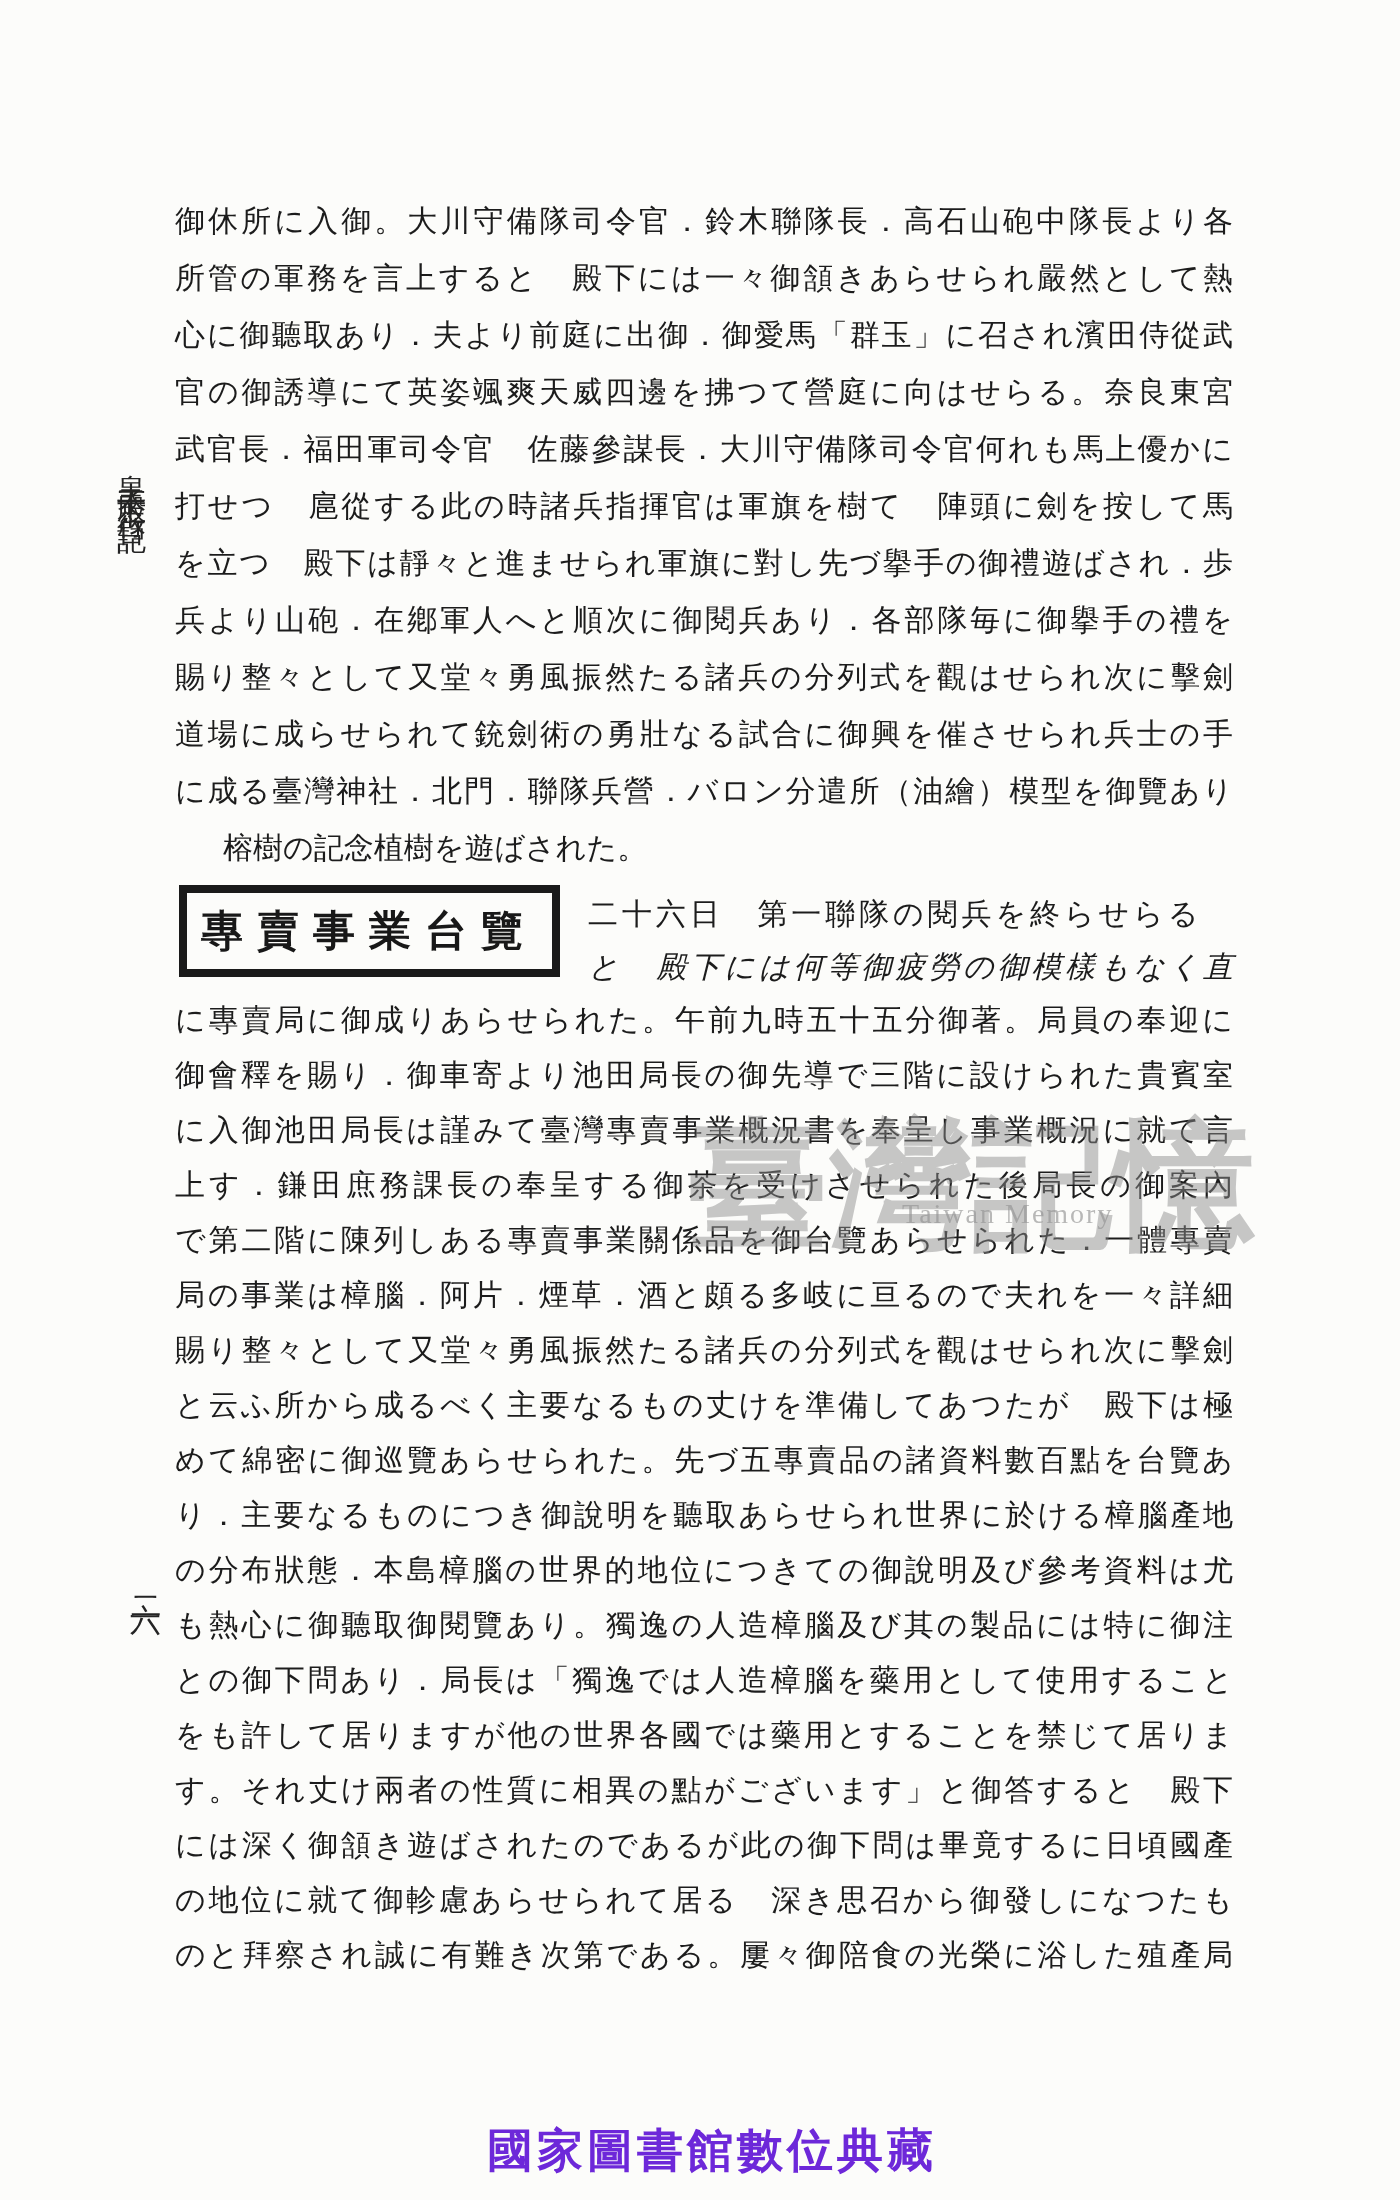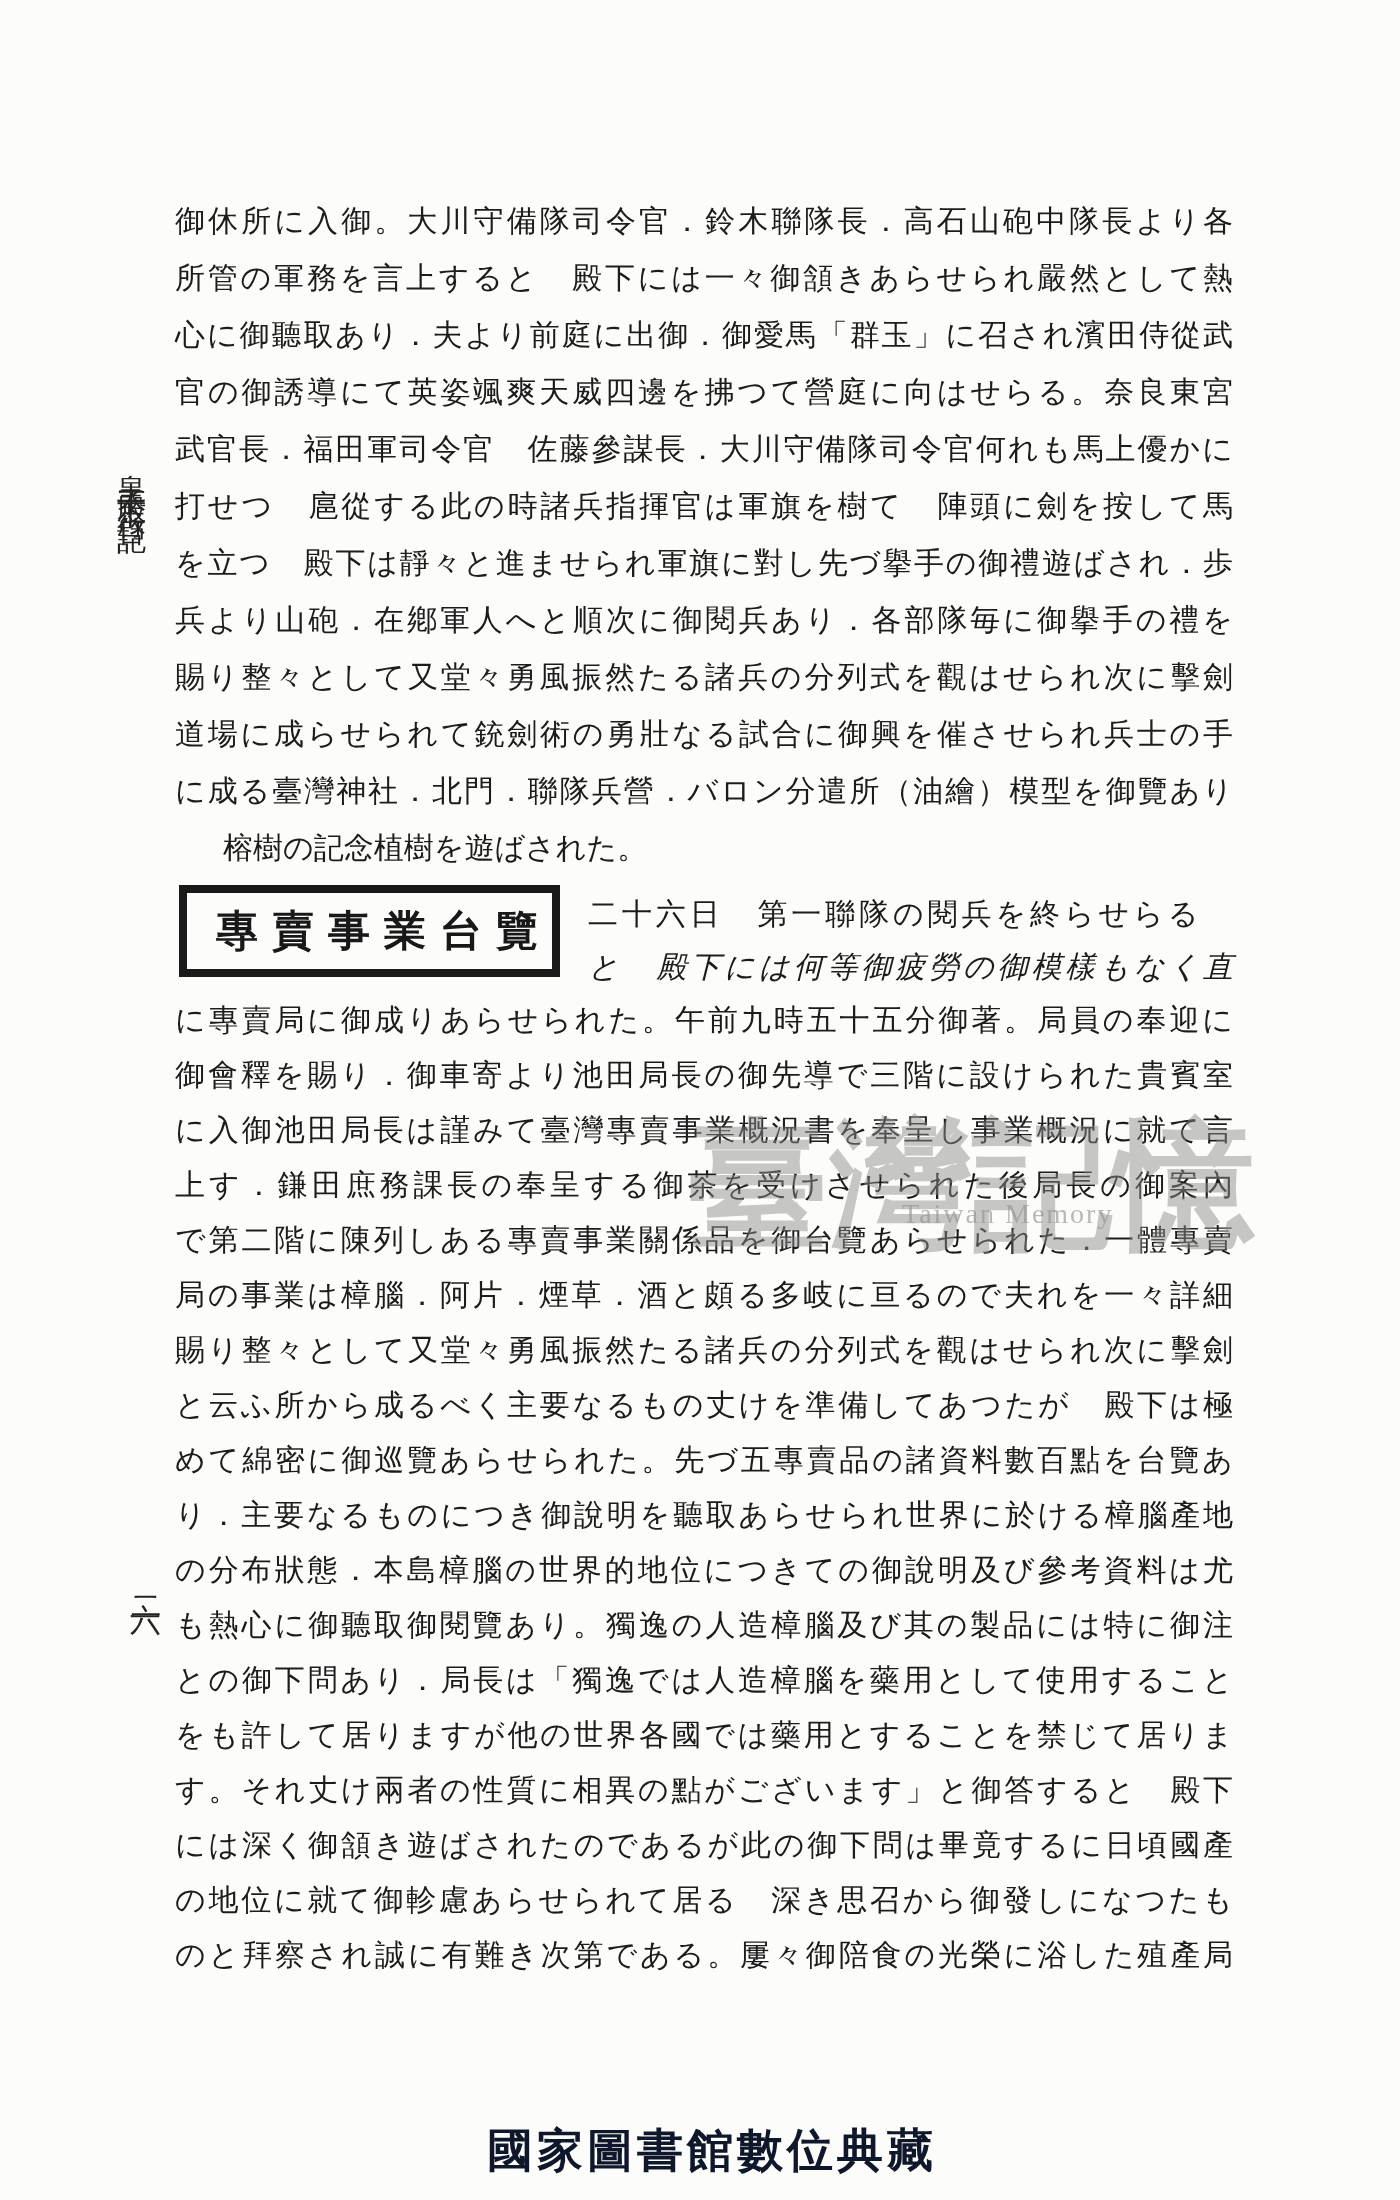--- a/index.html
+++ b/index.html
@@ -24,21 +24,21 @@
     color:#1c1c1c;
   }
   .block2 .line{height:55px;line-height:55px;}
   
   .section-box{
     position:absolute;
     left:179px;top:885px;
     width:381px;height:92px;
     border:8px solid #1a1a1a;
     box-sizing:border-box;
-    display:flex;align-items:center;justify-content:flex-end;
+    display:flex;align-items:center;justify-content:flex-start;
   }
   .section-box span{
     font-size:42px;
     font-weight:bold;
     letter-spacing:14px;
     text-indent:14px;
     color:#181818;
   }
   .intro-line{
     position:absolute;
@@ -68,21 +68,21 @@
   .wm-latin{
     position:absolute;left:902px;top:1198px;
     font-size:28px;color:#949494;opacity:.65;
     letter-spacing:2px;
     pointer-events:none;
     white-space:nowrap;
   }
   
   .footer{
     position:absolute;left:487px;top:2120px;
-    font-size:46px;color:#0f172a;
+    font-size:46px;color:#6d28d9;
     letter-spacing:4px;font-weight:bold;
     white-space:nowrap;
     text-align:center;
   }
 </style>
 </head>
 <body>
 
 <div class="page">
 

